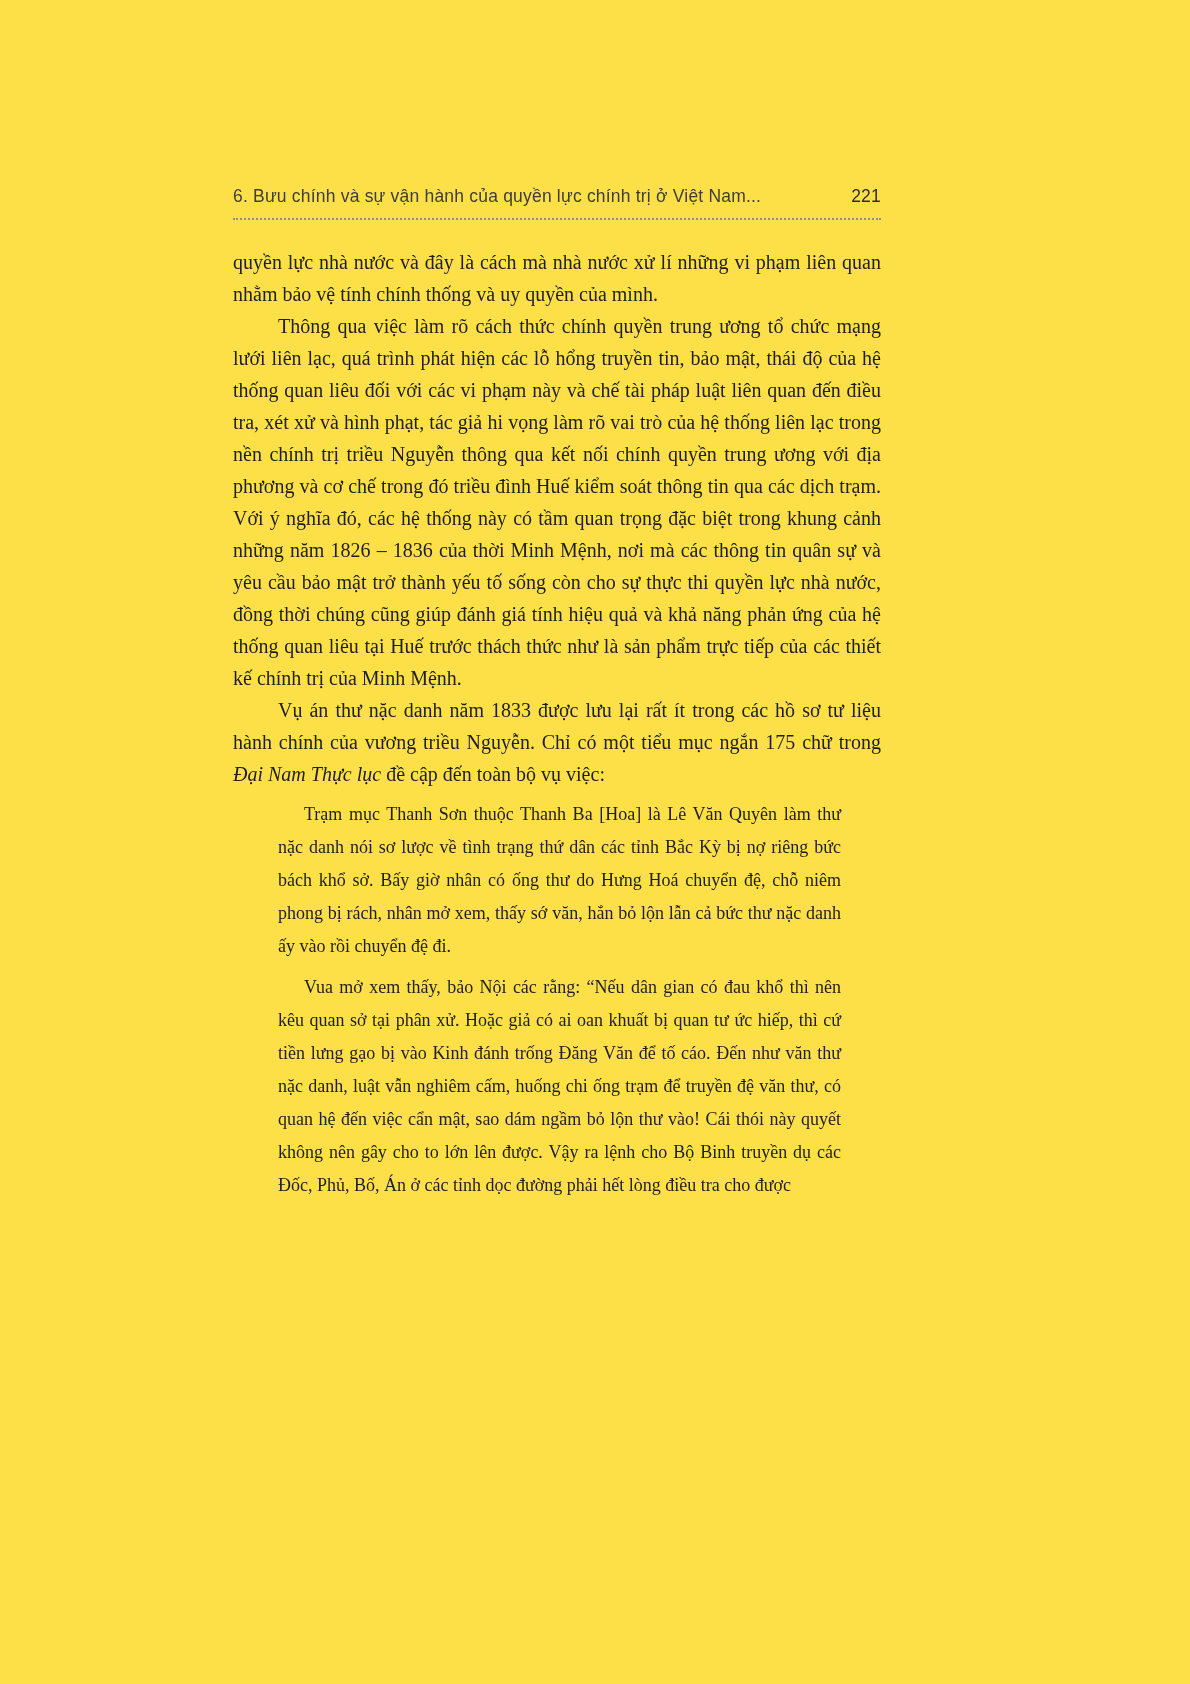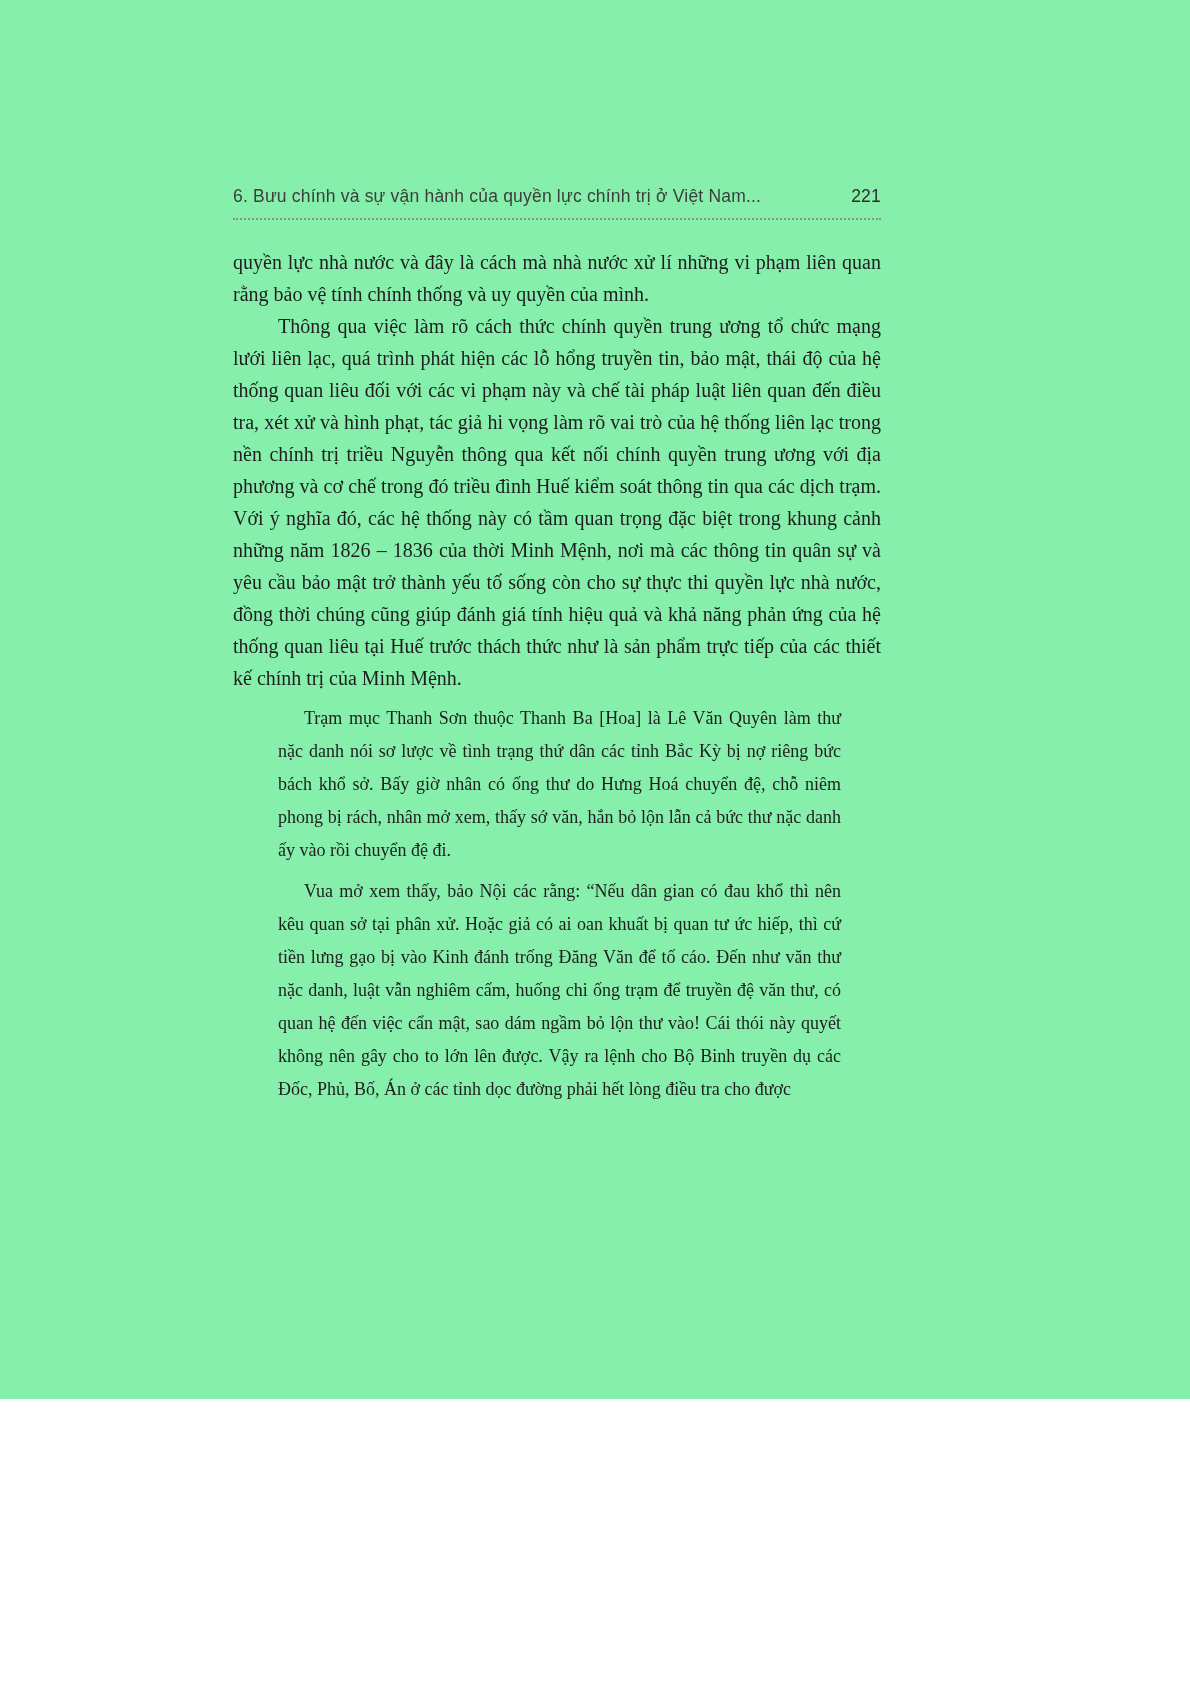--- a/index.html
+++ b/index.html
@@ -4,23 +4,23 @@
 <style>
   html, body { margin: 0; padding: 0; }
   body {
     width: 1190px; height: 1684px;
     background: #ffffff;
     font-family: "Liberation Serif", serif;
     color: #1e1e1e;
   }
   .page {
     position: relative;
-    width: 1190px; height: 1399px;
+    width: 1190px; height: 1684px;
     overflow: hidden;
-    background: #86efac;
+    background: #fde047;
   }
   .content-wrap {
     position: absolute;
     left: 233px; top: 186px;
     width: 648px;
   }
   .page-header {
     display: flex;
     justify-content: space-between;
     align-items: baseline;
@@ -67,25 +67,26 @@
 <div class="page">
   <div class="content-wrap">
 
     <header class="page-header">
       <span class="header-title">6. Bưu chính và sự vận hành của quyền lực chính trị ở Việt Nam...</span>
       <span class="header-page-number">221</span>
     </header>
 
     <div class="body-text">
 
-      <p class="body-para continues">quyền lực nhà nước và đây là cách mà nhà nước xử lí những vi phạm liên quan rằng bảo vệ tính chính thống và uy quyền của mình.</p>
+      <p class="body-para continues">quyền lực nhà nước và đây là cách mà nhà nước xử lí những vi phạm liên quan nhằm bảo vệ tính chính thống và uy quyền của mình.</p>
 
       <p class="body-para">Thông qua việc làm rõ cách thức chính quyền trung ương tổ chức mạng lưới liên lạc, quá trình phát hiện các lỗ hổng truyền tin, bảo mật, thái độ của hệ thống quan liêu đối với các vi phạm này và chế tài pháp luật liên quan đến điều tra, xét xử và hình phạt, tác giả hi vọng làm rõ vai trò của hệ thống liên lạc trong nền chính trị triều Nguyễn thông qua kết nối chính quyền trung ương với địa phương và cơ chế trong đó triều đình Huế kiểm soát thông tin qua các dịch trạm. Với ý nghĩa đó, các hệ thống này có tầm quan trọng đặc biệt trong khung cảnh những năm 1826 – 1836 của thời Minh Mệnh, nơi mà các thông tin quân sự và yêu cầu bảo mật trở thành yếu tố sống còn cho sự thực thi quyền lực nhà nước, đồng thời chúng cũng giúp đánh giá tính hiệu quả và khả năng phản ứng của hệ thống quan liêu tại Huế trước thách thức như là sản phẩm trực tiếp của các thiết kế chính trị của Minh Mệnh.</p>
 
 
+      <p class="body-para"><span>Vụ án thư nặc danh năm 1833 được lưu lại rất ít trong các hồ sơ tư liệu hành chính của vương triều Nguyễn. Chỉ có một tiểu mục ngắn 175 chữ trong </span><em class="book-title">Đại Nam Thực lục</em><span> đề cập đến toàn bộ vụ việc:</span></p>
 
       <blockquote class="quote">Trạm mục Thanh Sơn thuộc Thanh Ba [Hoa] là Lê Văn Quyên làm thư nặc danh nói sơ lược về tình trạng thứ dân các tỉnh Bắc Kỳ bị nợ riêng bức bách khổ sở. Bấy giờ nhân có ống thư do Hưng Hoá chuyển đệ, chỗ niêm phong bị rách, nhân mở xem, thấy sớ văn, hắn bỏ lộn lẫn cả bức thư nặc danh ấy vào rồi chuyển đệ đi.</blockquote>
 
       <blockquote class="quote">Vua mở xem thấy, bảo Nội các rằng: “Nếu dân gian có đau khổ thì nên kêu quan sở tại phân xử. Hoặc giả có ai oan khuất bị quan tư ức hiếp, thì cứ tiền lưng gạo bị vào Kinh đánh trống Đăng Văn để tố cáo. Đến như văn thư nặc danh, luật vẫn nghiêm cấm, huống chi ống trạm để truyền đệ văn thư, có quan hệ đến việc cẩn mật, sao dám ngầm bỏ lộn thư vào! Cái thói này quyết không nên gây cho to lớn lên được. Vậy ra lệnh cho Bộ Binh truyền dụ các Đốc, Phủ, Bố, Án ở các tỉnh dọc đường phải hết lòng điều tra cho được</blockquote>
 
     </div>
   </div>
 </div>
 
 </body></html>

